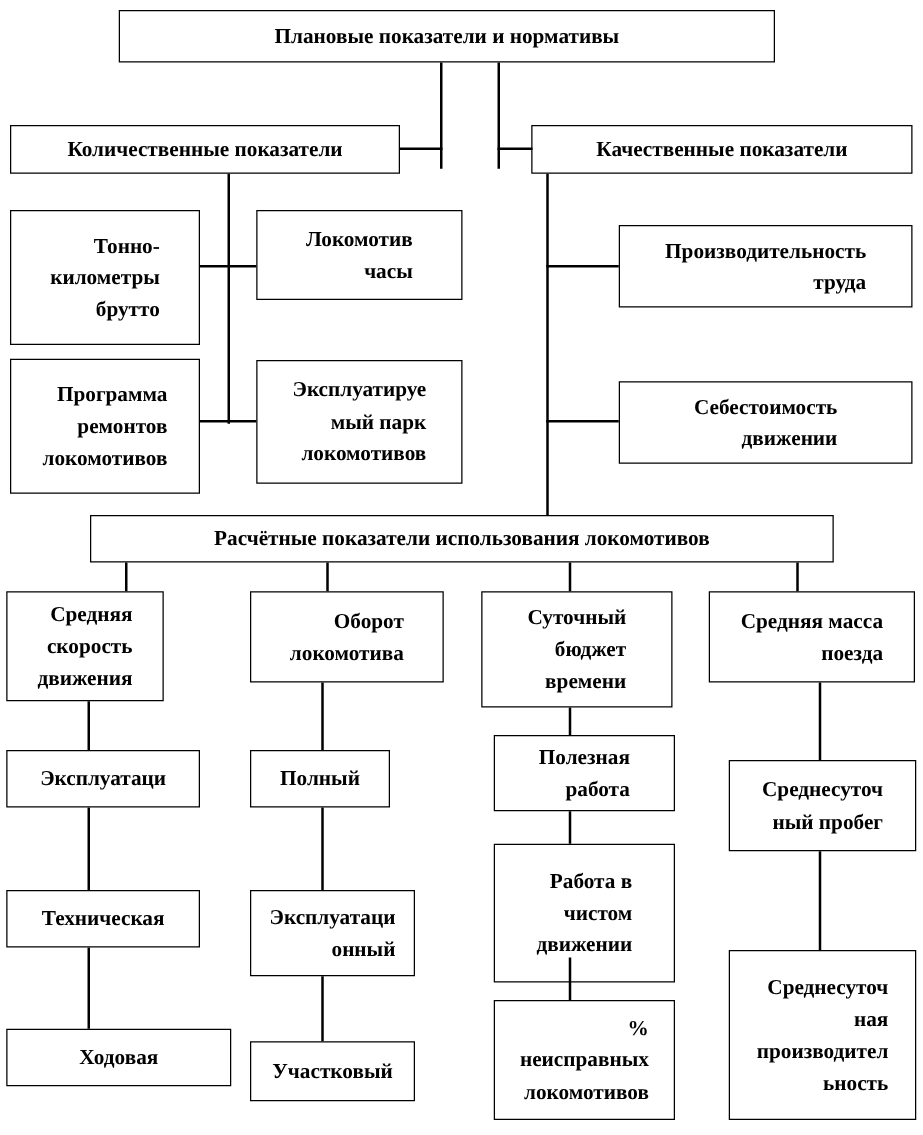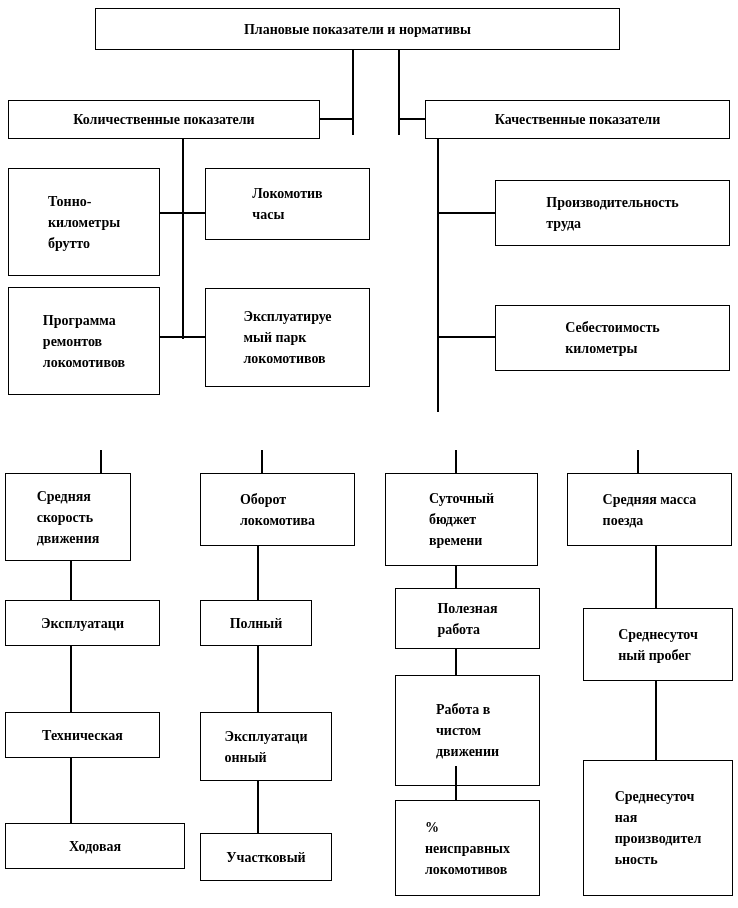--- a/index.html
+++ b/index.html
@@ -11,23 +11,23 @@
     font-family: "Liberation Serif", serif;
     color: #000;
   }
   .box {
     position: absolute;
     border: 1.5px solid #000;
     background: #fff;
     display: flex;
     align-items: center;
     justify-content: center;
-    text-align: left;
+    text-align: right;
     font-weight: bold;
-    font-size: 14px;
+    font-size: 17px;
     line-height: 1.5;
     white-space: pre-line;
     box-sizing: border-box;
     padding: 2px 4px;
   }
   .line {
     position: absolute;
     background: #000;
   }
 </style>
@@ -49,22 +49,23 @@
   <div class="box" style="left:8px;top:287px;width:152px;height:108px">Программа
 ремонтов
 локомотивов</div>
   <div class="box" style="left:205px;top:288px;width:165px;height:99px">Эксплуатируе
 мый парк
 локомотивов</div>
 
   <div class="box" style="left:495px;top:180px;width:235px;height:66px">Производительность
 труда</div>
   <div class="box" style="left:495px;top:305px;width:235px;height:66px">Себестоимость
-километры</div>
+движении</div>
 
+  <div class="box" style="left:72px;top:412px;width:595px;height:38px">Расчётные показатели использования локомотивов</div>
 
   <div class="box" style="left:5px;top:473px;width:126px;height:88px">Средняя
 скорость
 движения</div>
   <div class="box" style="left:200px;top:473px;width:155px;height:73px">Оборот
 локомотива</div>
   <div class="box" style="left:385px;top:473px;width:153px;height:93px">Суточный
 бюджет
 времени</div>
   <div class="box" style="left:567px;top:473px;width:165px;height:73px">Средняя масса

